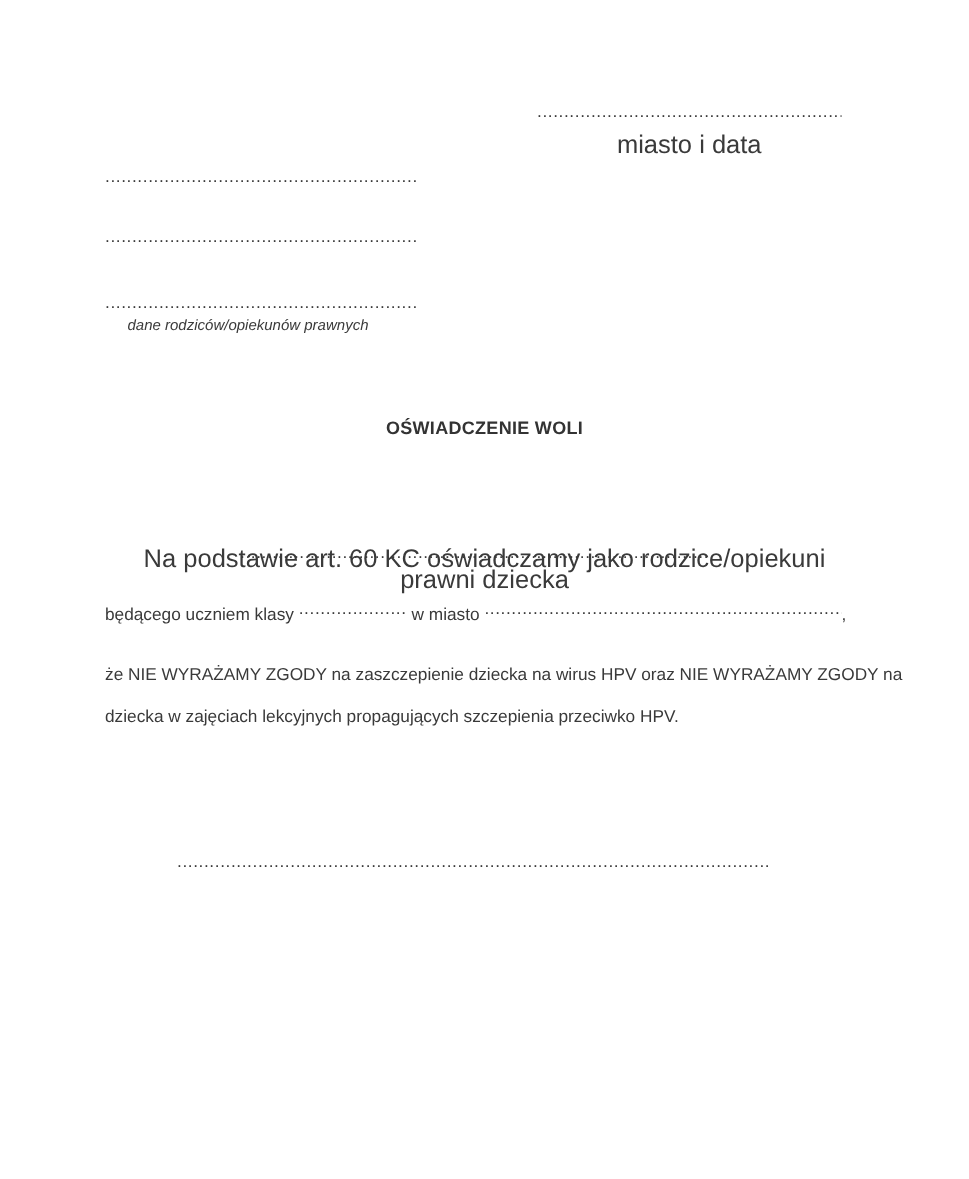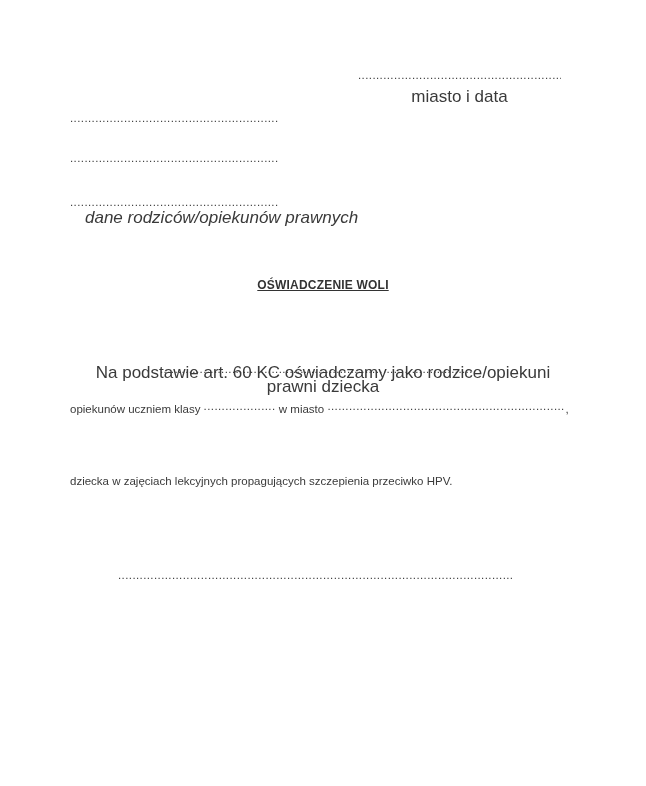--- a/index.html
+++ b/index.html
@@ -39,21 +39,21 @@
     height: 14px;
     font-size: 11.5px;
     line-height: 14px;
     letter-spacing: 0.4px;
     vertical-align: baseline;
     color: #3a3a3a;
   }
   .centered { text-align: center; }
   .italic-caption {
     font-style: italic;
-    font-size: 17px;
+    font-size: 10px;
     line-height: 14px;
   }
   .doc-title {
     font-weight: bold;
     font-size: 12px;
     line-height: 16px;
     color: #333333;
     letter-spacing: 0.2px;
   }
   .school-line {
@@ -68,48 +68,48 @@
   }
   .para-line {
     text-align: justify;
     text-align-last: justify;
     height: 28px;
     white-space: nowrap;
   }
   .para-line.last {
     text-align: left;
     text-align-last: left;
-    margin-top: 31px;
   }
 </style>
 </head>
 <body>
 
 <div class="page">
 
   <span class="abs dots" style="left:358px; top:68px; width:203px;">.............................................................................................................................................................................................................................</span>
   <div class="abs body-text centered" style="left:358px; top:90px; width:203px;">miasto i data</div>
 
   <span class="abs dots" style="left:70px; top:111px; width:208px;">.............................................................................................................................................................................................................................</span>
   <span class="abs dots" style="left:70px; top:151px; width:208px;">.............................................................................................................................................................................................................................</span>
   <span class="abs dots" style="left:70px; top:195px; width:208px;">.............................................................................................................................................................................................................................</span>
   <div class="abs italic-caption" style="left:85px; top:211px;">dane rodziców/opiekunów prawnych</div>
 
-  <div class="abs doc-title centered" style="left:70px; top:277px; width:506px;text-decoration:underline;">OŚWIADCZENIE WOLI</div>
+  <div class="abs doc-title centered" style="left:70px; top:277px; width:506px;">OŚWIADCZENIE WOLI</div>
 
   <div class="abs body-text centered" style="left:70px; top:318px; width:506px;margin-top:48px;">Na podstawie art. 60 KC oświadczamy jako rodzice/opiekuni prawni dziecka</div>
 
   <span class="abs dots" style="left:160px; top:362px; width:312px;">.............................................................................................................................................................................................................................</span>
 
   <div class="abs school-line" style="left:70px; top:399px; width:506px;">
-    <span>opiekunów uczniem klasy</span>
+    <span>będącego uczniem klasy</span>
     <span class="dots-inline" style="width:72px;">.............................................................................................................................................................................................................................</span>
     <span>w miasto</span>
     <span class="dots-inline" style="width:238px;">.............................................................................................................................................................................................................................</span><span>,</span>
   </div>
 
   <div class="abs para" style="left:70px; top:436px;">
+    <div class="para-line">że NIE WYRAŻAMY ZGODY na zaszczepienie dziecka na wirus HPV oraz NIE WYRAŻAMY ZGODY na</div>
     <div class="para-line last">dziecka w zajęciach lekcyjnych propagujących szczepienia przeciwko HPV.</div>
   </div>
 
   <span class="abs dots" style="left:118px; top:568px; width:394px;">.............................................................................................................................................................................................................................</span>
 
 </div>
 
 </body></html>

